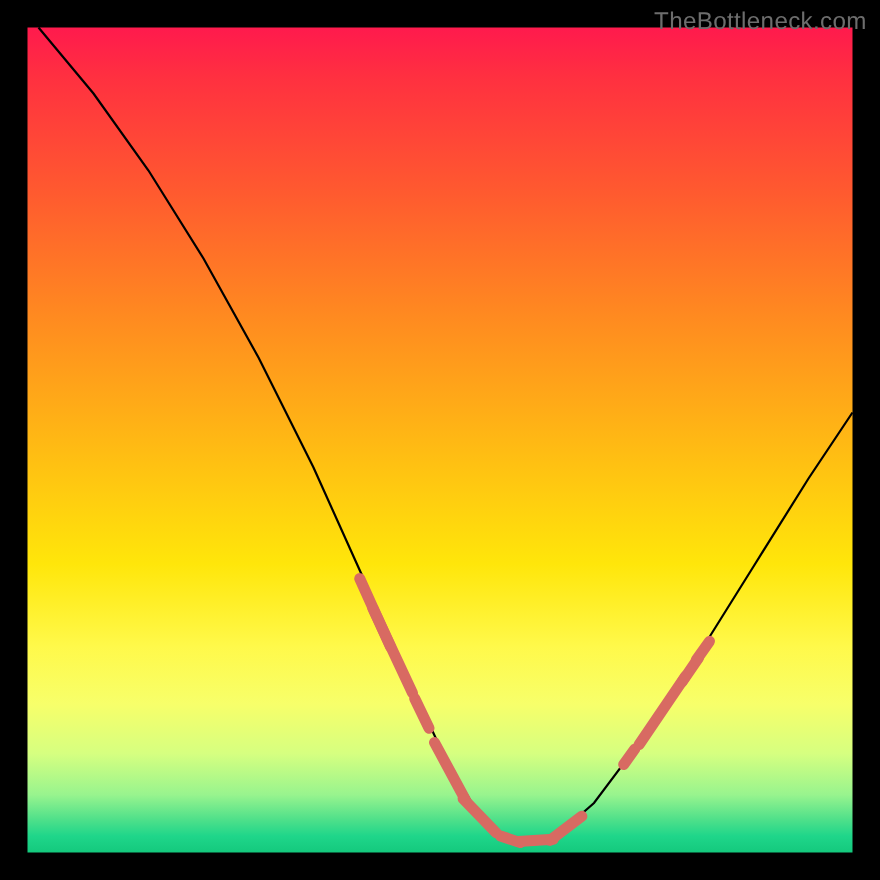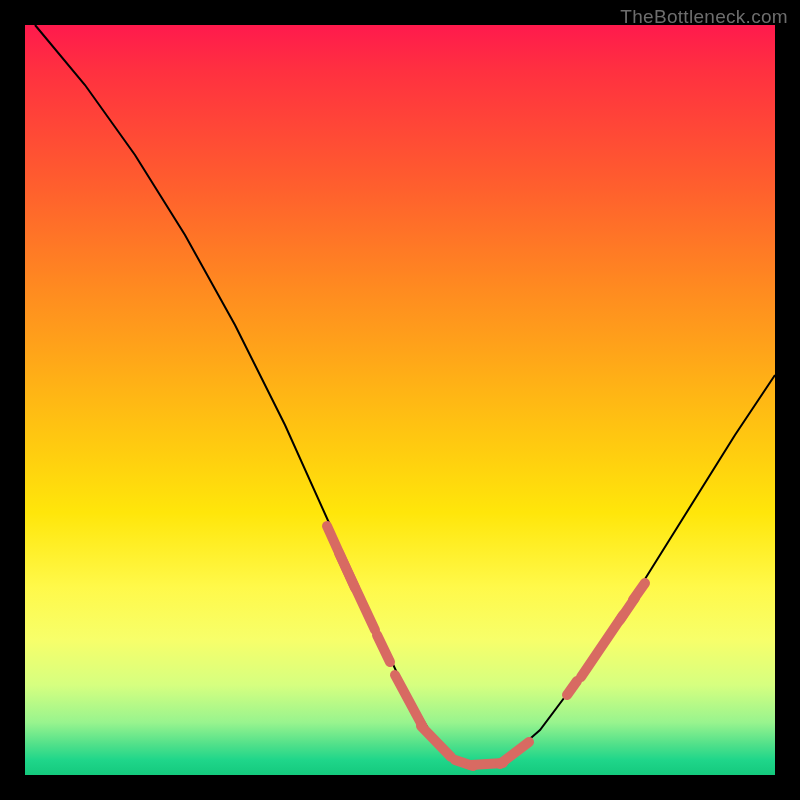--- a/index.html
+++ b/index.html
@@ -31,21 +31,21 @@
       #4fe08a 96%,
       #1fd68a 98%,
       #14c97d 100%
     );
   }
   .watermark {
     position: absolute;
     top: 6px;
     right: 12px;
     color: #6d6d6d;
-    font-size: 19px;
+    font-size: 22px;
     letter-spacing: 0.3px;
     z-index: 5;
     user-select: none;
   }
   svg.curve {
     position: absolute;
     left: 0;
     top: 0;
     width: 750px;
     height: 750px;

